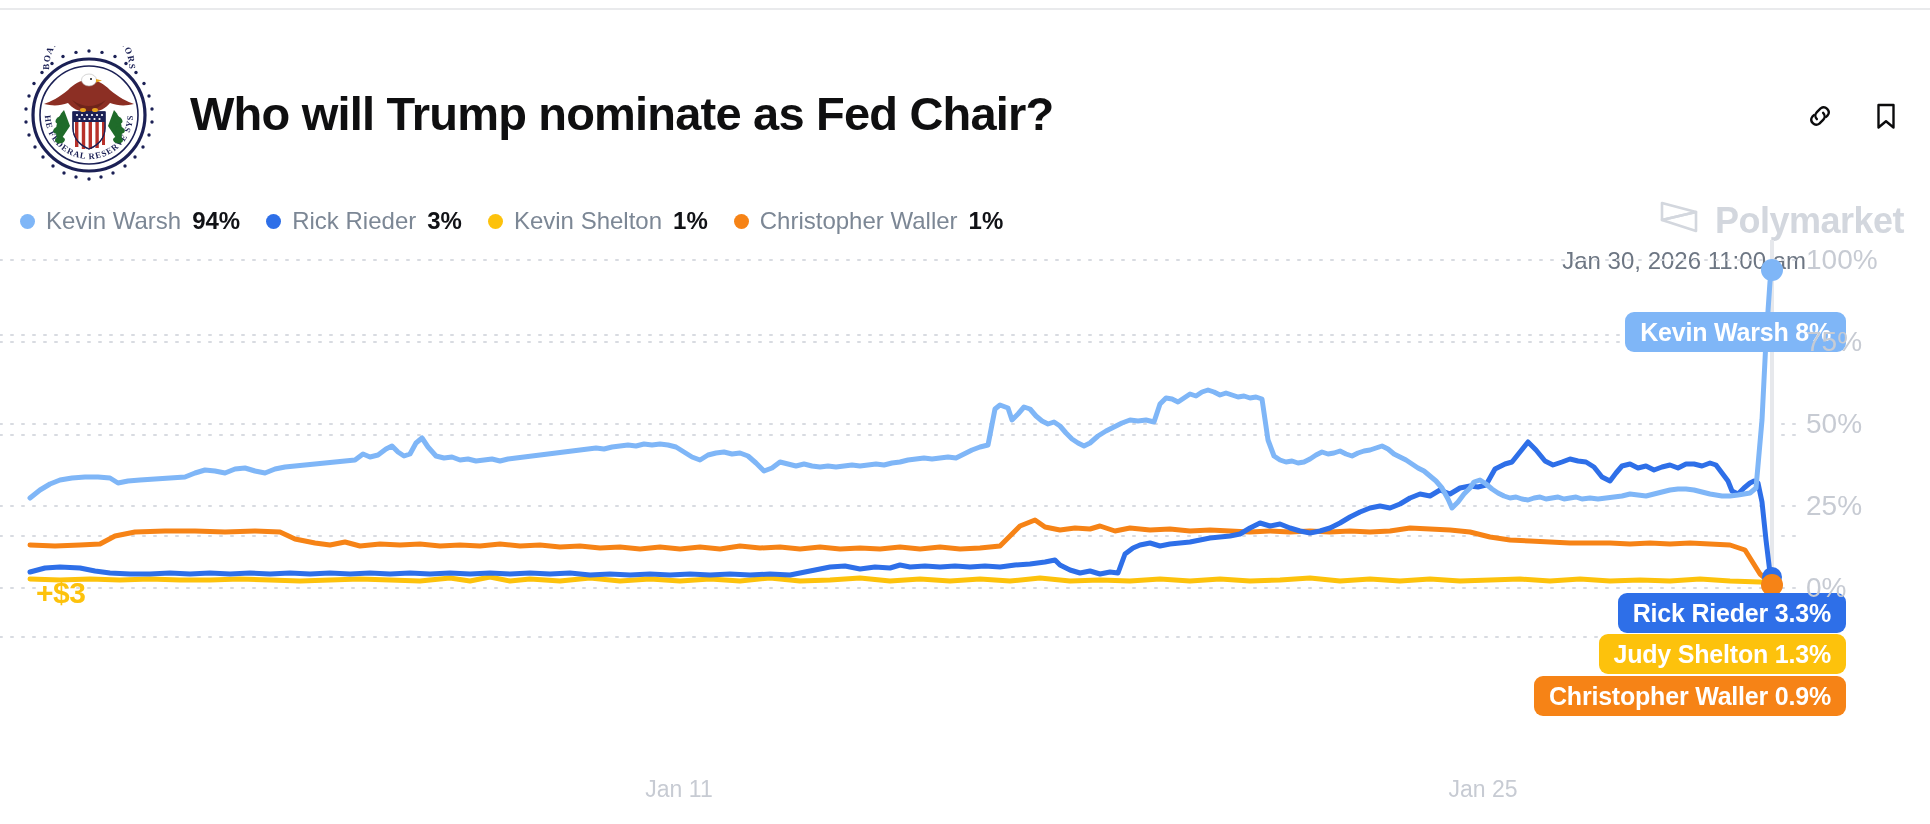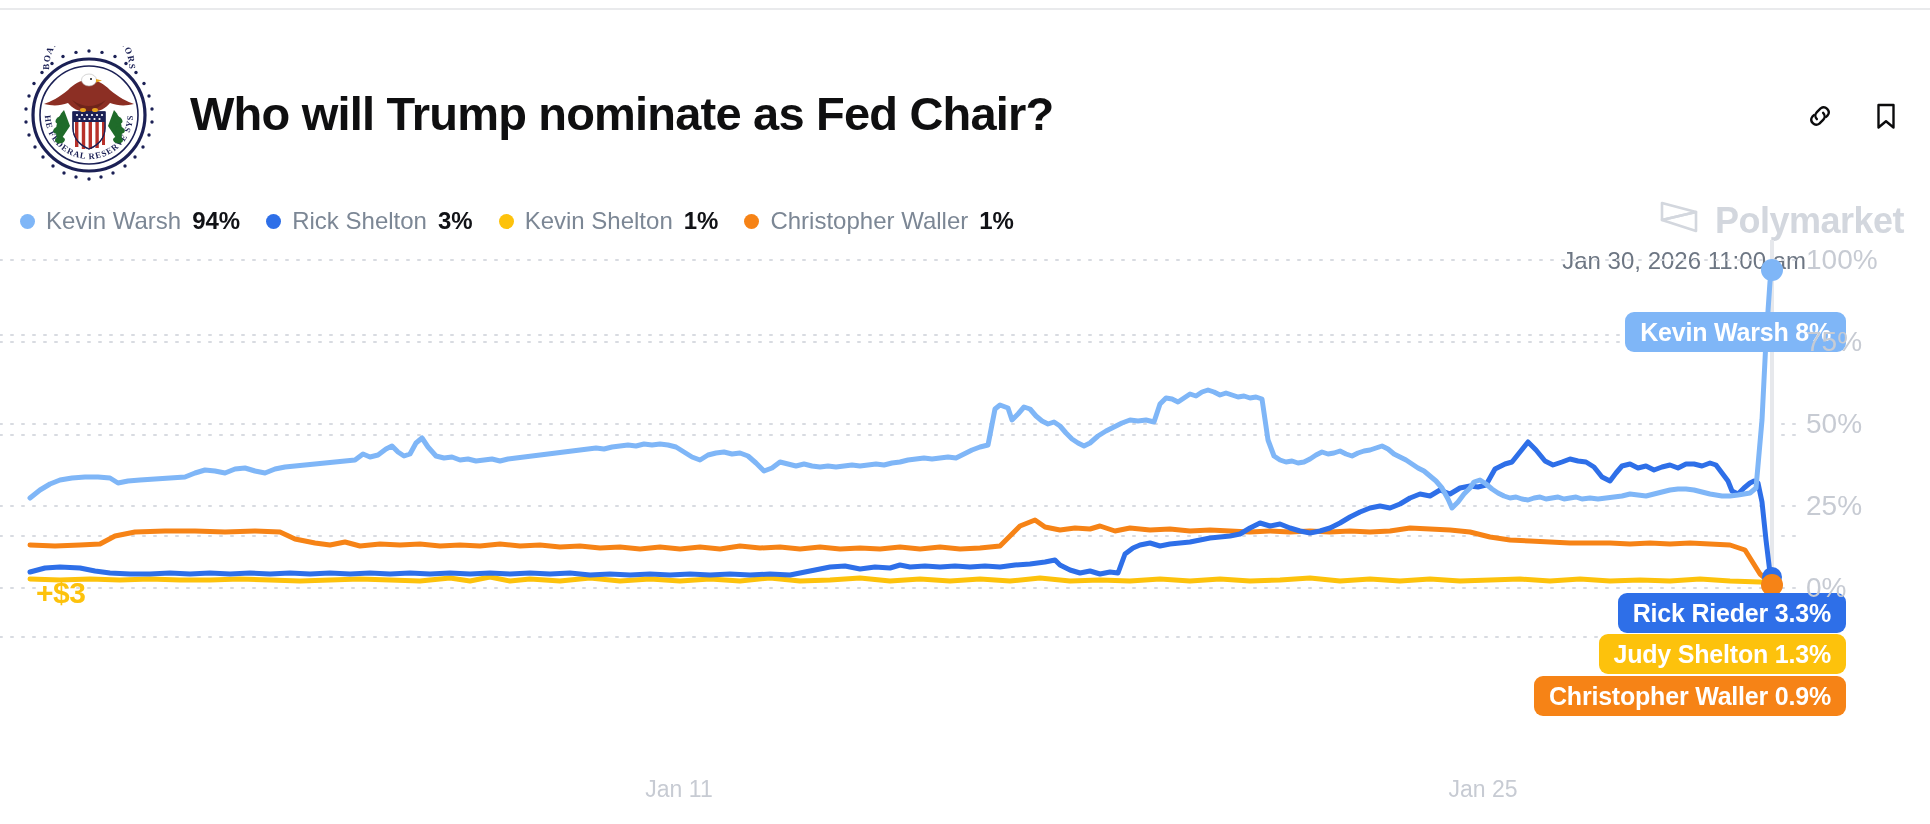--- a/index.html
+++ b/index.html
@@ -301,21 +301,21 @@
   </div>
 
   <div class="legend">
     <div class="legend-item">
       <span class="legend-dot" style="background:#7FB6F7"></span>
       <span class="legend-name">Kevin Warsh</span>
       <span class="legend-val">94%</span>
     </div>
     <div class="legend-item">
       <span class="legend-dot" style="background:#2E6FE8"></span>
-      <span class="legend-name">Rick Shelton</span>
+      <span class="legend-name">Rick Rieder</span>
       <span class="legend-val">3%</span>
     </div>
     <div class="legend-item">
       <span class="legend-dot" style="background:#FDC20C"></span>
       <span class="legend-name">Kevin Shelton</span>
       <span class="legend-val">1%</span>
     </div>
     <div class="legend-item">
       <span class="legend-dot" style="background:#F68316"></span>
       <span class="legend-name">Christopher Waller</span>

